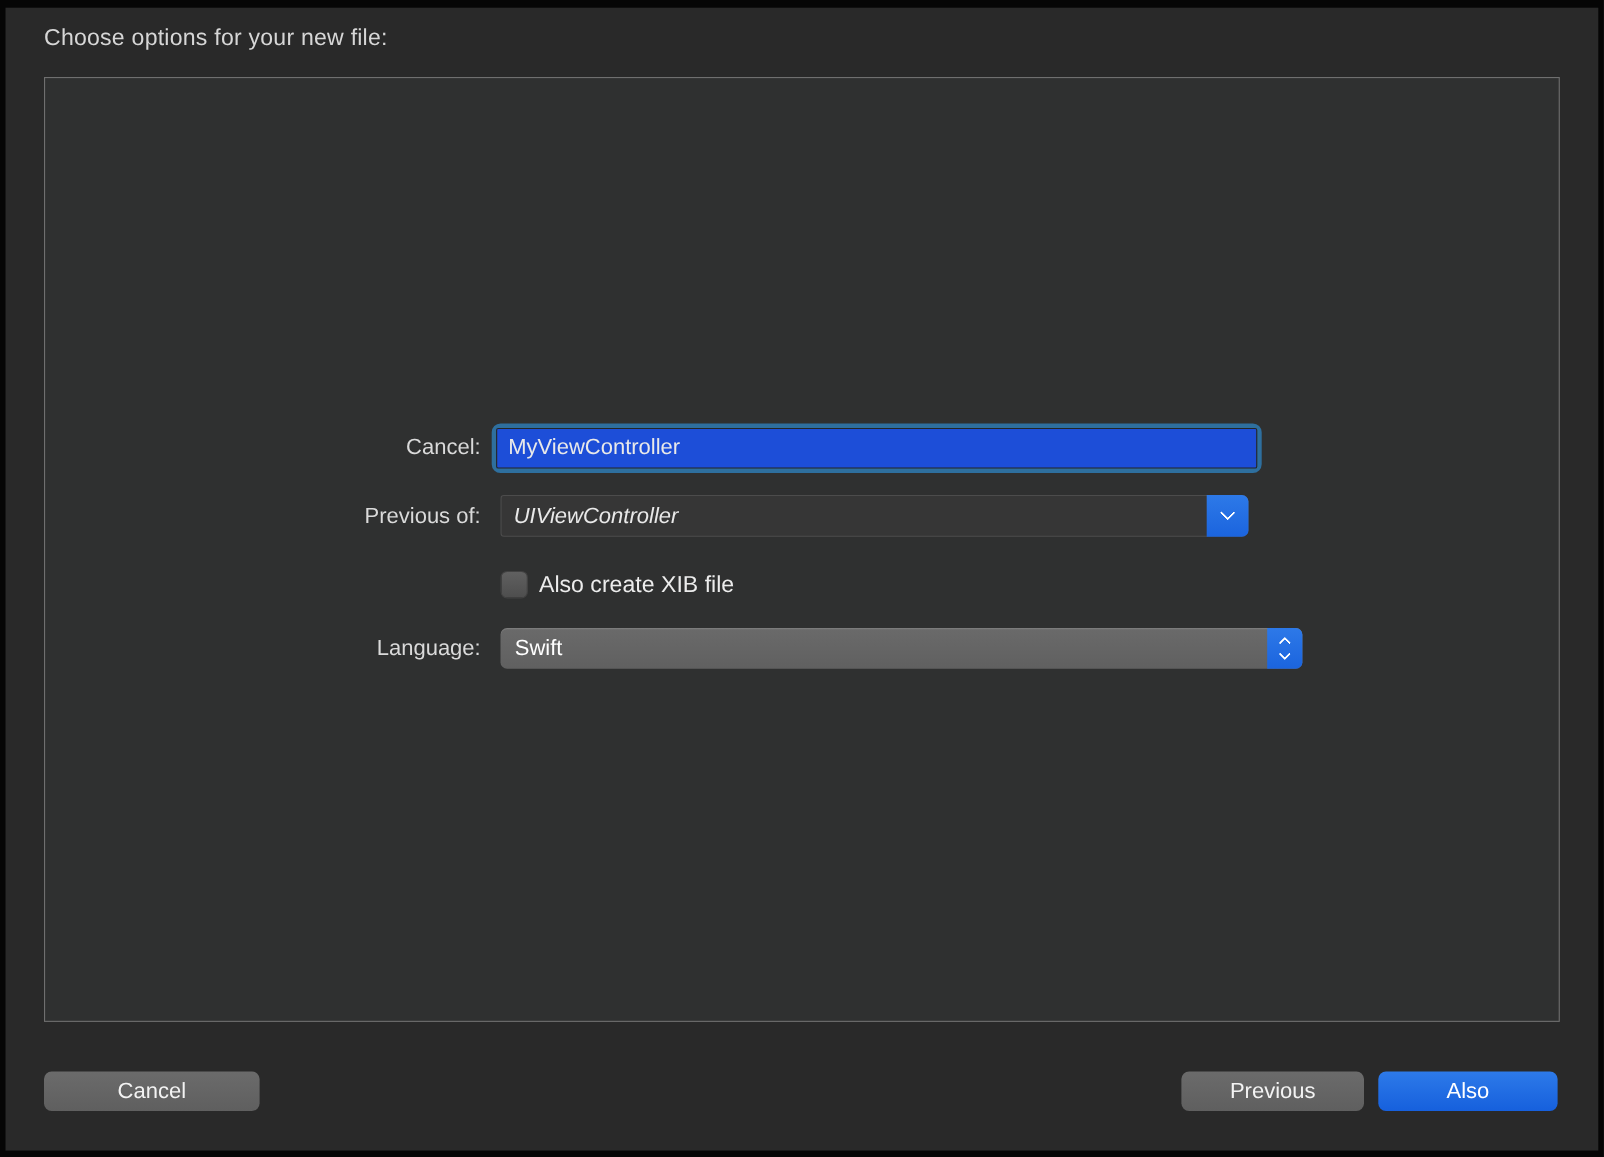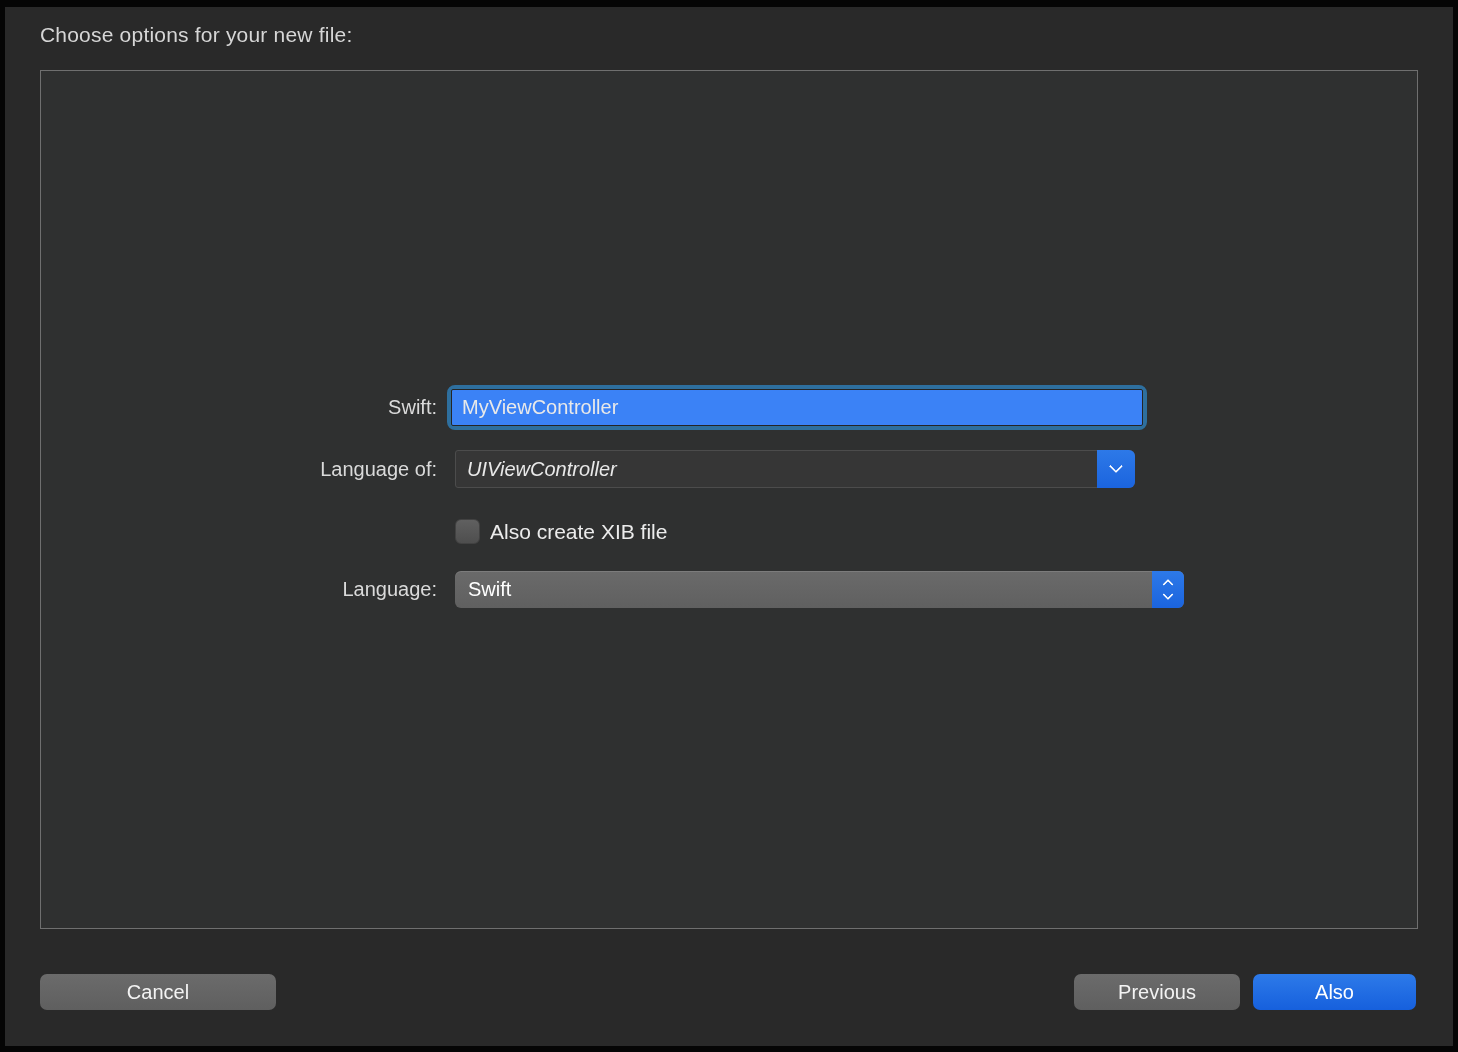--- a/index.html
+++ b/index.html
@@ -46,21 +46,21 @@
   .focus-ring {
     position: absolute;
     left: 442px; top: 378px;
     width: 700px; height: 45px;
     border: 4px solid #2e6f9e;
     border-radius: 8px;
     background: #2e6f9e;
   }
   .text-input {
     width: 100%; height: 100%;
-    background: #3b82f6;
+    background: #1d4ed8;
     border: 1px solid #252525;
     border-radius: 2px;
     color: #e9e9e9;
     font-size: 20px;
     font-family: "Liberation Sans", "DejaVu Sans", sans-serif;
     padding: 0 10px;
     outline: none;
     display: block;
   }
   
@@ -157,39 +157,39 @@
     height: 36px;
     border: none;
     border-radius: 7px;
     font-size: 20px;
     font-family: "Liberation Sans", "DejaVu Sans", sans-serif;
     color: #f3f3f3;
     cursor: default;
   }
   .btn.gray { background: linear-gradient(#6b6b6b, #5f5f5f); }
   .btn.blue { background: linear-gradient(#2d7ae9, #1660dd); color: #ffffff; }
-  .btn-cancel   { left: 35px;  width: 236px; }
+  .btn-cancel   { left: 35px;  width: 196px; }
   .btn-previous { left: 1055px; width: 166px; margin-left: 14px; }
   .btn-next     { left: 1248px; width: 163px; }
 </style>
 </head>
 <body>
 
 <div class="window">
 
   <div class="dialog-title">Choose options for your new file:</div>
 
   <div class="panel"></div>
 
-  <div class="field-label label-class">Swift:</div>
+  <div class="field-label label-class">Cancel:</div>
   <div class="focus-ring">
     <input class="text-input" type="text" value="MyViewController" style="">
   </div>
 
-  <div class="field-label label-subclass">Language of:</div>
+  <div class="field-label label-subclass">Previous of:</div>
   <div class="combo">
     <span class="combo-text">UIViewController</span>
     <button class="combo-button">
       <span class="chev down"></span>
     </button>
   </div>
 
   <div class="checkbox"></div>
   <div class="checkbox-label">Also create XIB file</div>
 

